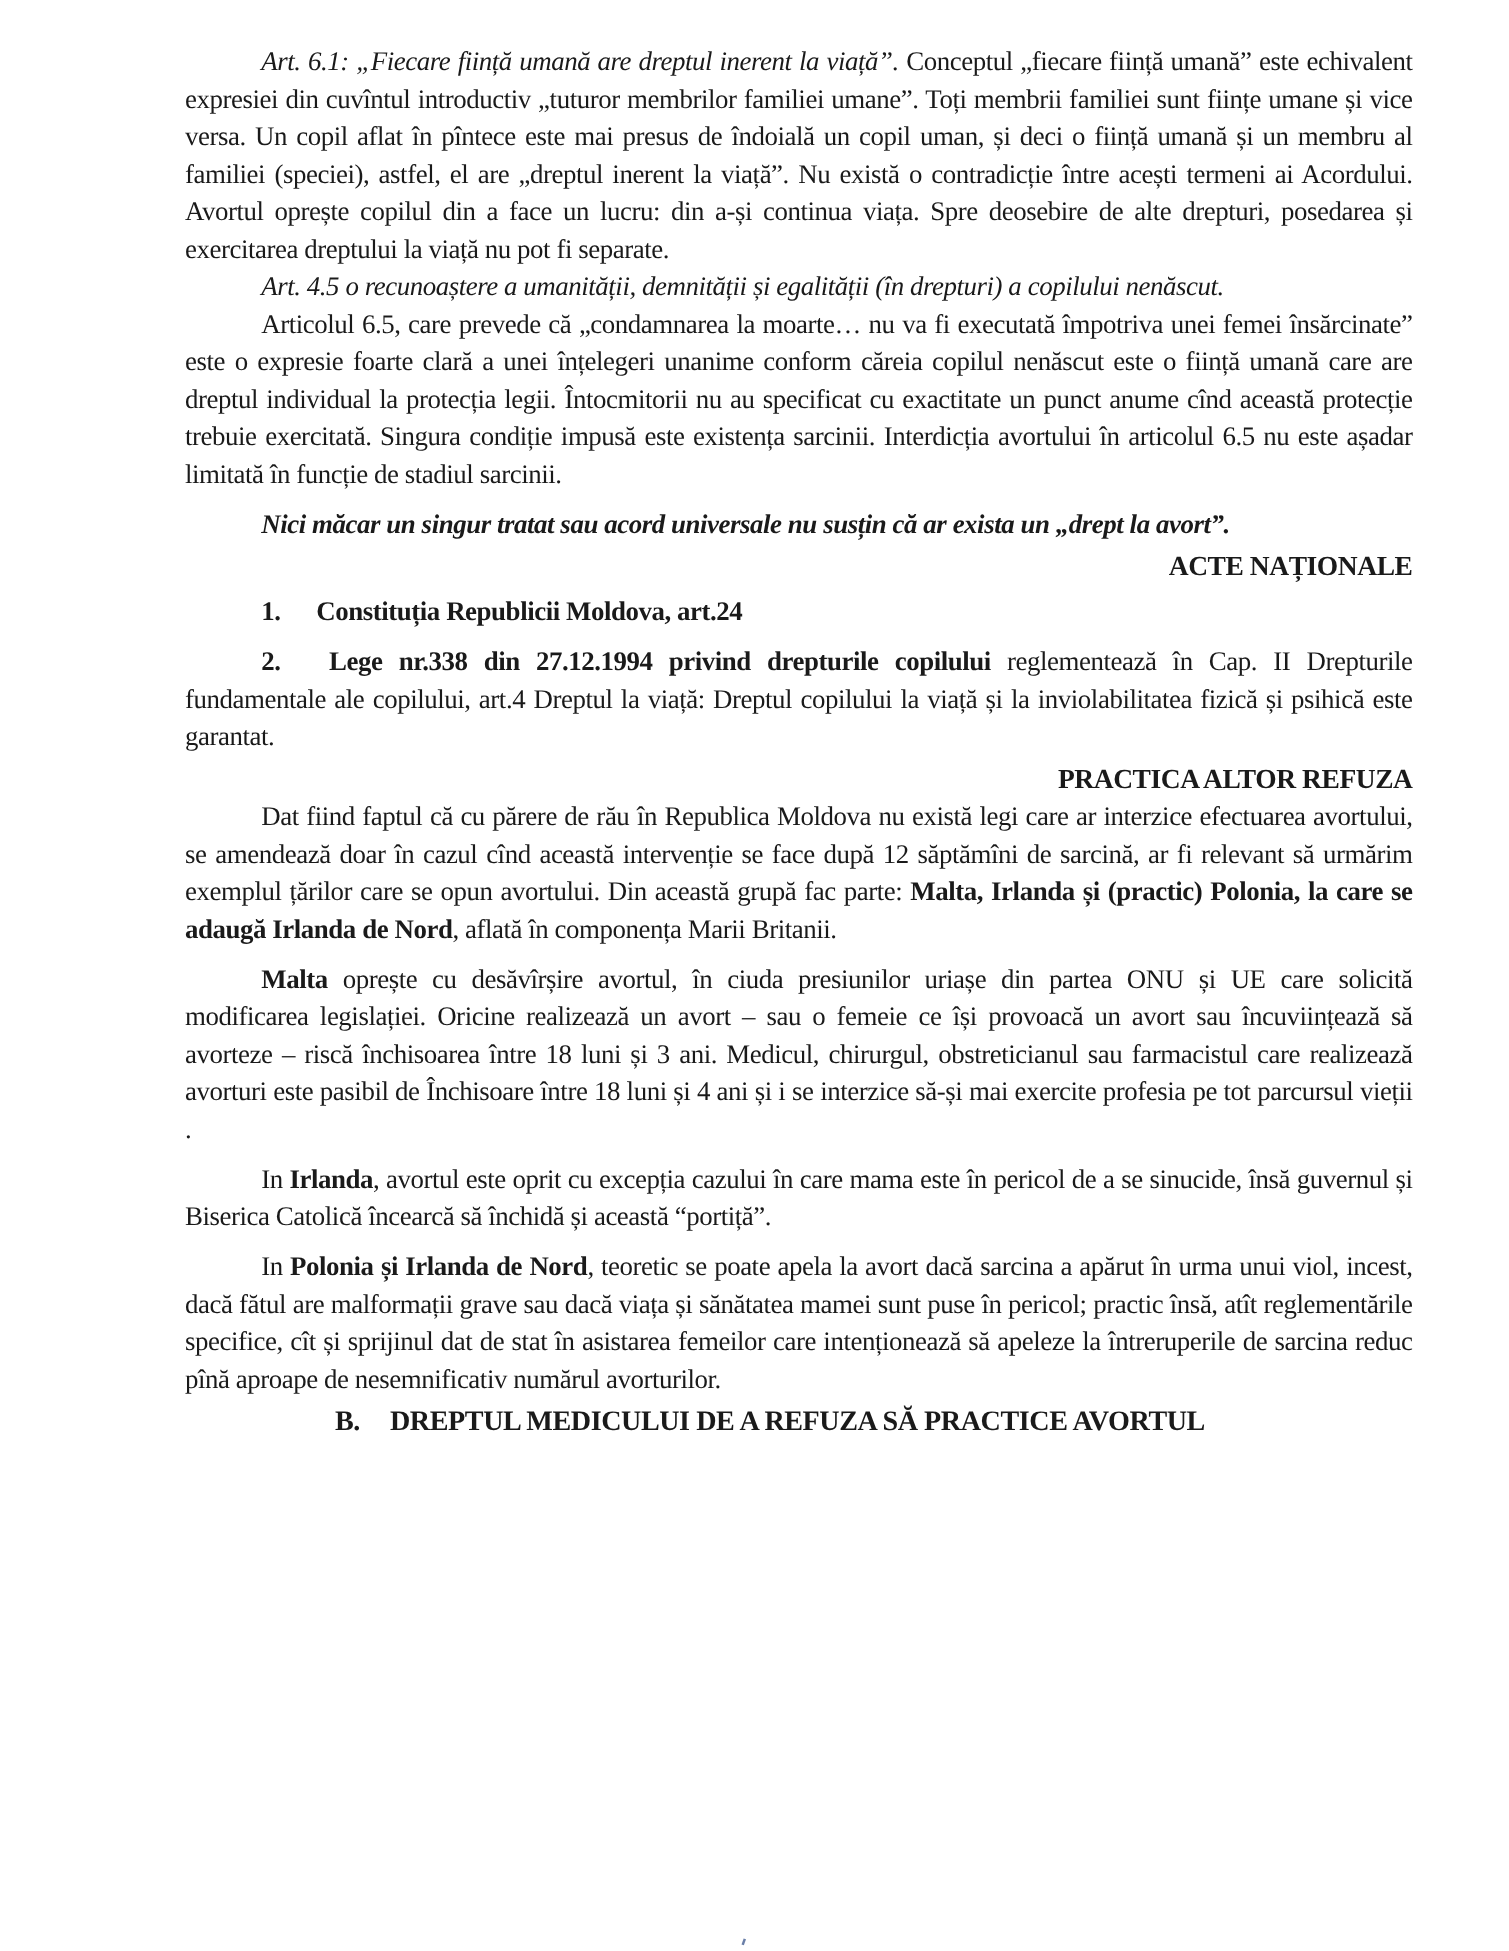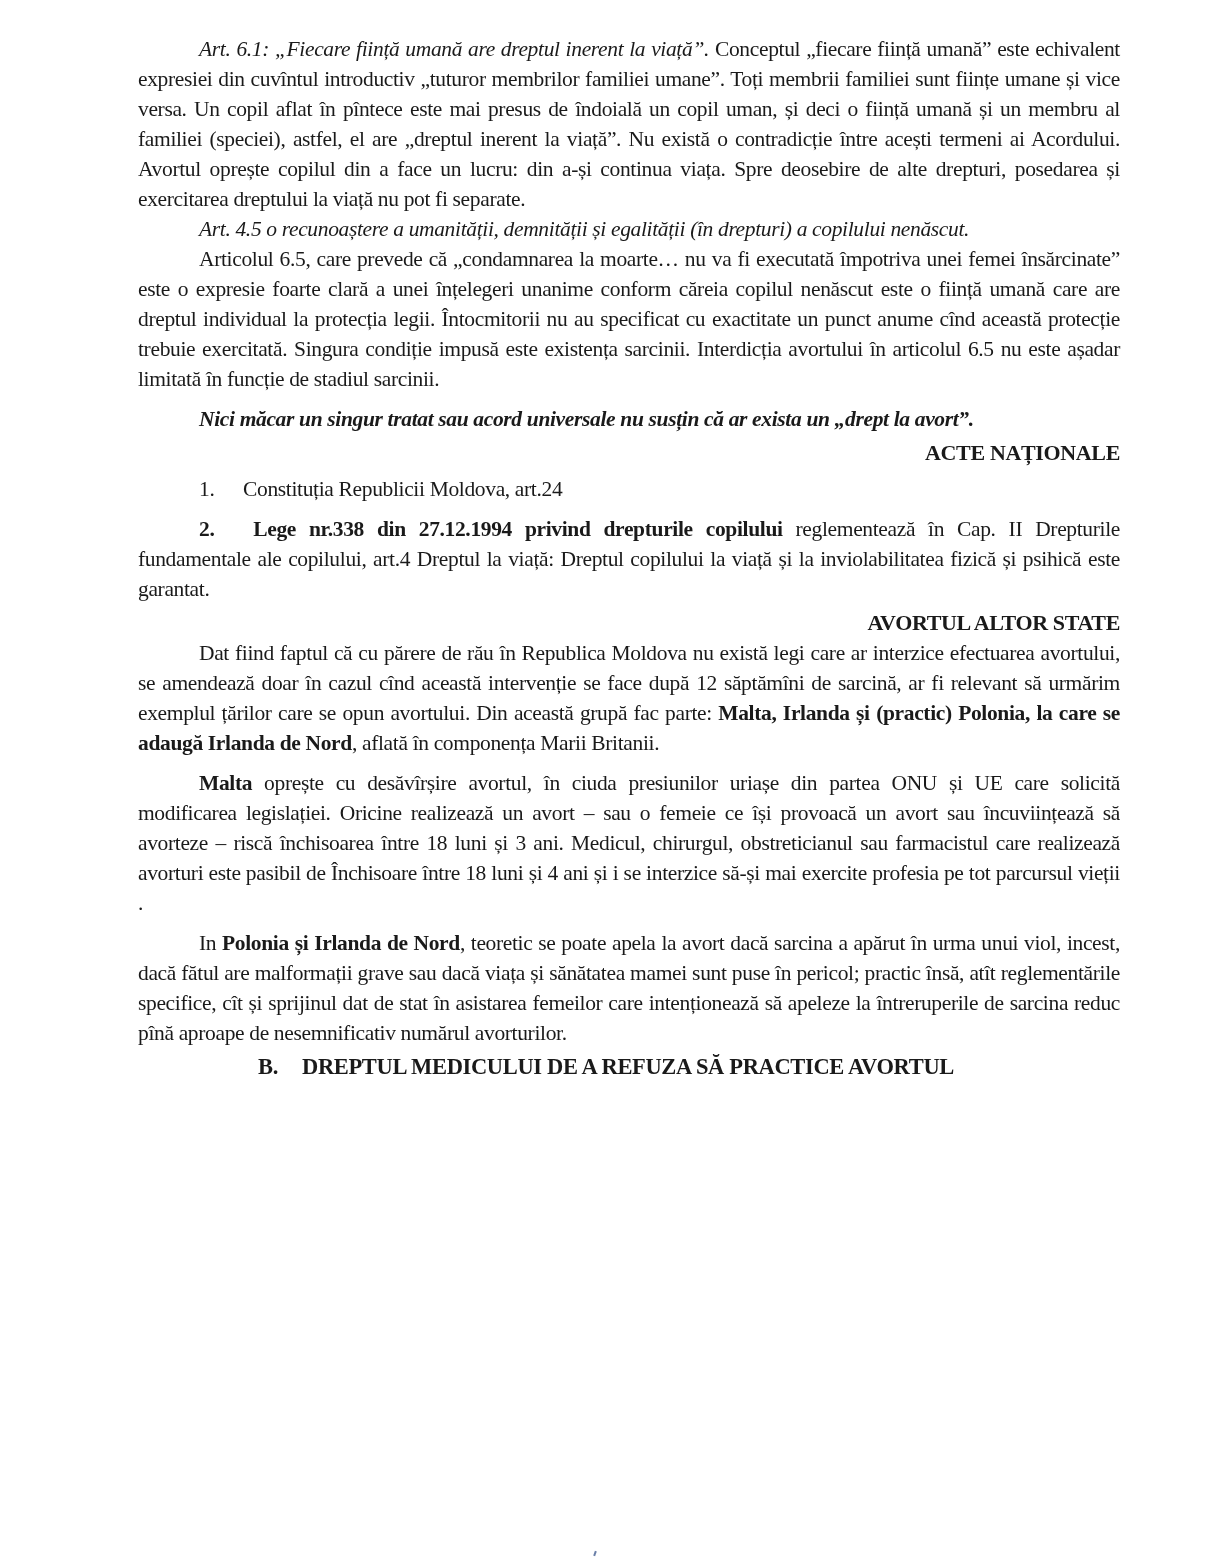--- a/index.html
+++ b/index.html
@@ -7,42 +7,42 @@
     width: 1207px;
     height: 1561px;
     background: #ffffff;
     position: relative;
     overflow: hidden;
     font-family: "Liberation Serif", "DejaVu Serif", serif;
     color: #1a1a1a;
   }
   .page {
     position: absolute;
-    left: 138px;
+    left: 148px;
     top: 34px;
     width: 982px;
     font-size: 21.5px;
     line-height: 30px;
     letter-spacing: -0.35px;
   }
   p { margin: 0; text-align: justify; }
   .indent { text-indent: 61px; }
   .gap-s { margin-top: 6px; }
   .gap-m { margin-top: 10px; }
   .italic { font-style: italic; }
   .b { font-weight: bold; }
   .bi { font-weight: bold; font-style: italic; }
   .center-heading {
     text-align: right;
     font-weight: bold;
     font-size: 22px;
     margin-top: 4px;
   }
   .num-heading {
-    font-weight: normal;
+    font-weight: bold;
     padding-left: 61px;
   }
   .num-heading .num { display: inline-block; width: 44px; }
   .section-b {
     font-weight: bold;
     font-size: 22.5px;
     padding-left: 120px;
     margin-top: 4px;
   }
   .section-b .num { display: inline-block; width: 44px; }
@@ -68,26 +68,27 @@
 
   <p class="indent bi gap-m">Nici măcar un singur tratat sau acord universale nu susțin că ar exista un „drept la avort”.</p>
 
   <div class="center-heading">ACTE NAȚIONALE</div>
 
   <div class="num-heading gap-s"><span class="num">1.</span><span>Constituția Republicii Moldova, art.24</span></div>
 
 
   <p class="indent gap-m"><span class="b">2.</span>&nbsp;&nbsp;&nbsp;<span class="b">Lege nr.338 din 27.12.1994  privind drepturile copilului</span><span> reglementează în Cap. II Drepturile fundamentale ale copilului, art.4 Dreptul la viață: Dreptul copilului la viață și la inviolabilitatea fizică și psihică este garantat.</span></p>
 
-  <div class="center-heading gap-s">AVORTUL ALTOR STATE</div>
+  <div class="center-heading gap-s">PRACTICA ALTOR REFUZA</div>
 
   <p class="indent"><span>Dat fiind faptul că cu părere de rău în Republica Moldova nu există legi care ar interzice efectuarea avortului, se amendează doar în cazul cînd această intervenție se face după 12 săptămîni de sarcină, ar fi relevant să urmărim exemplul țărilor care se opun avortului. Din  această grupă fac parte: </span><span class="b">Malta, Irlanda și (practic) Polonia, la care se adaugă Irlanda de Nord</span><span>, aflată în componența Marii Britanii.</span></p>
 
   <p class="indent gap-m"><span class="b">Malta</span><span> oprește cu desăvîrșire avortul, în ciuda presiunilor uriașe din partea ONU și UE care solicită modificarea legislației. Oricine realizează un avort – sau o femeie ce își provoacă un avort sau încuviințează să avorteze – riscă închisoarea între 18 luni și 3 ani. Medicul, chirurgul, obstreticianul sau farmacistul care realizează avorturi este pasibil de Închisoare între 18 luni și 4 ani și i se interzice să-și mai exercite profesia pe tot parcursul vieții .</span></p>
 
+  <p class="indent gap-m"><span>In </span><span class="b">Irlanda</span><span>, avortul este oprit cu excepția cazului în care mama este în pericol de a se sinucide, însă guvernul și Biserica Catolică încearcă să închidă și această “portiță”.</span></p>
 
   <p class="indent gap-m"><span>In </span><span class="b">Polonia și Irlanda de Nord</span><span>, teoretic se poate apela la avort dacă sarcina a apărut în urma unui viol, incest, dacă fătul are malformații grave sau dacă viața și sănătatea mamei sunt puse în pericol; practic însă, atît reglementările specifice, cît și sprijinul dat de stat în asistarea femeilor care intenționează să apeleze la întreruperile de sarcina reduc pînă aproape de nesemnificativ numărul avorturilor.</span></p>
 
   <div class="section-b"><span class="num">B.</span><span>DREPTUL MEDICULUI DE A REFUZA SĂ PRACTICE AVORTUL</span></div>
 
 </div>
 
 <div class="scan-dot"></div>
 
 </body></html>

